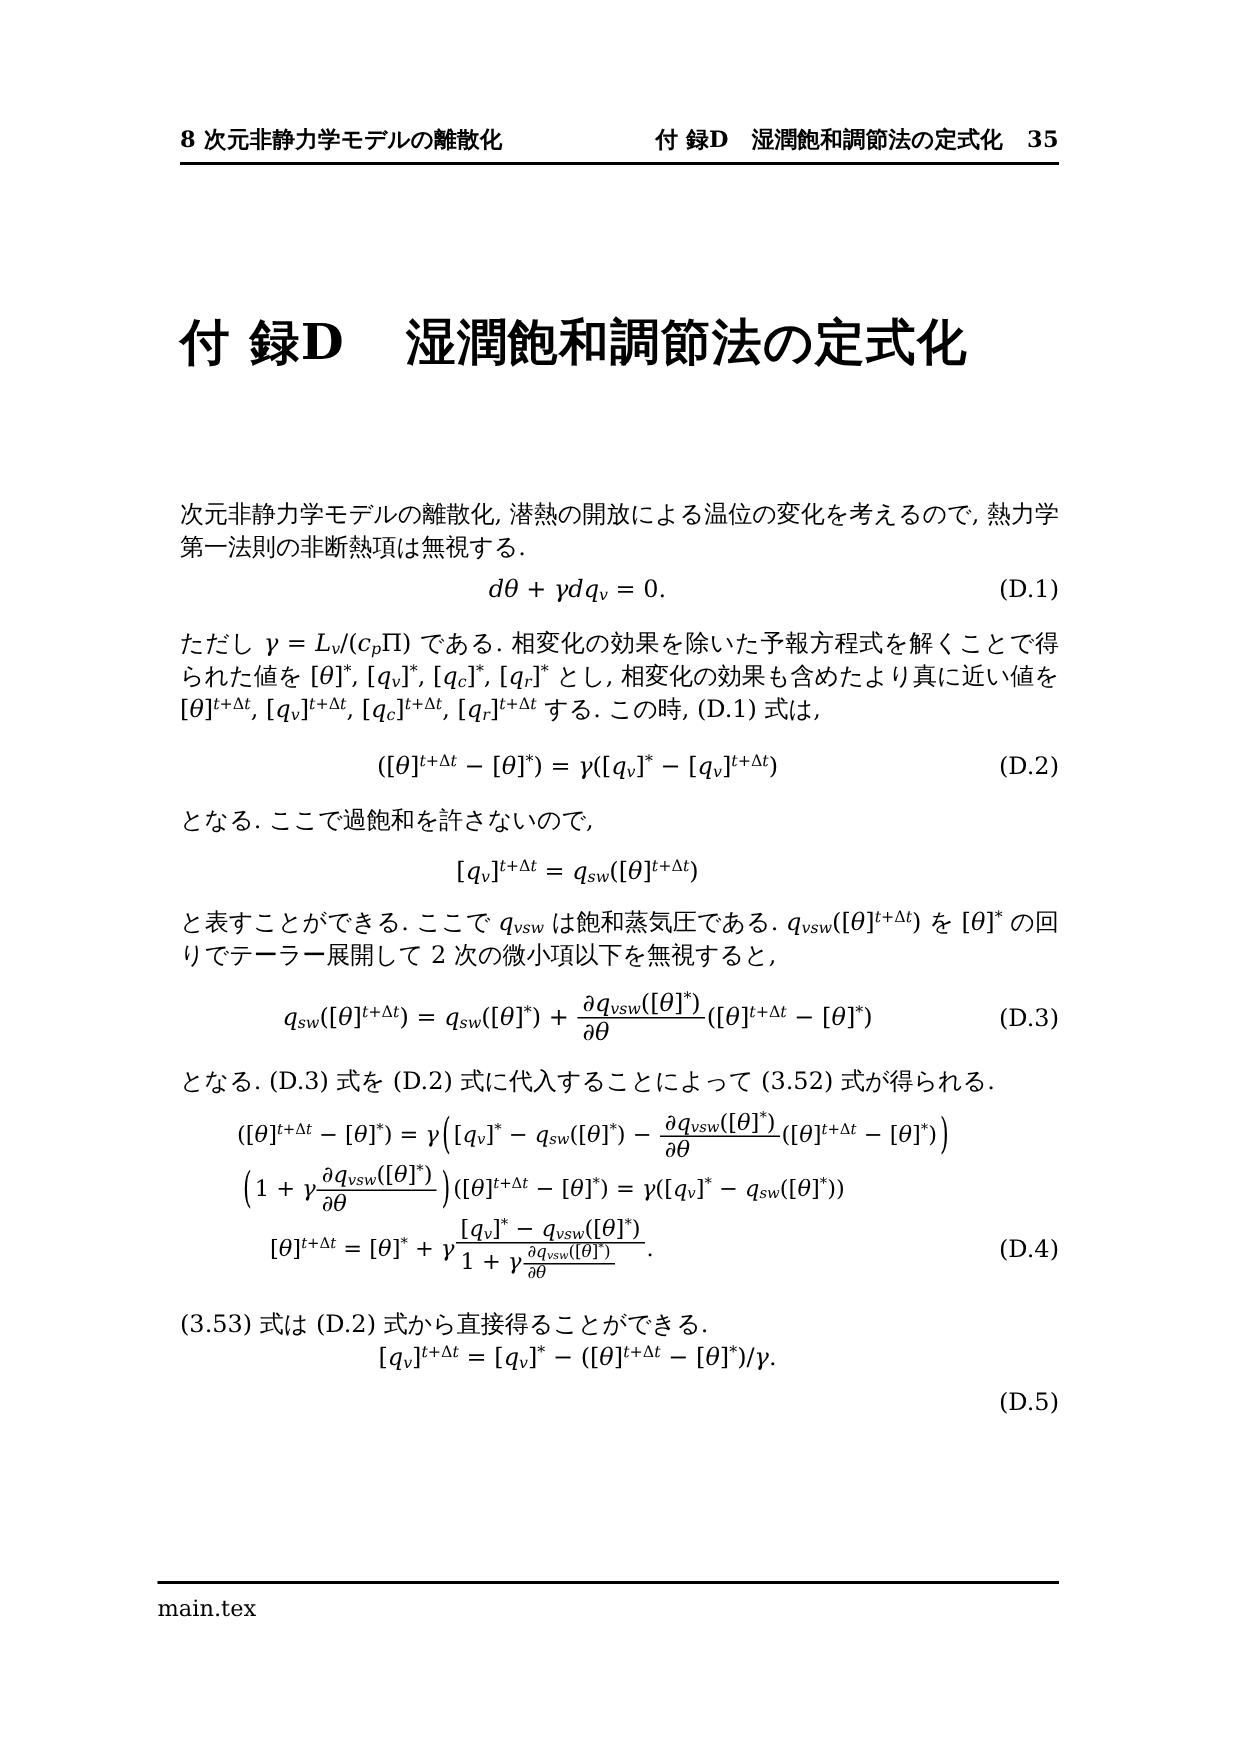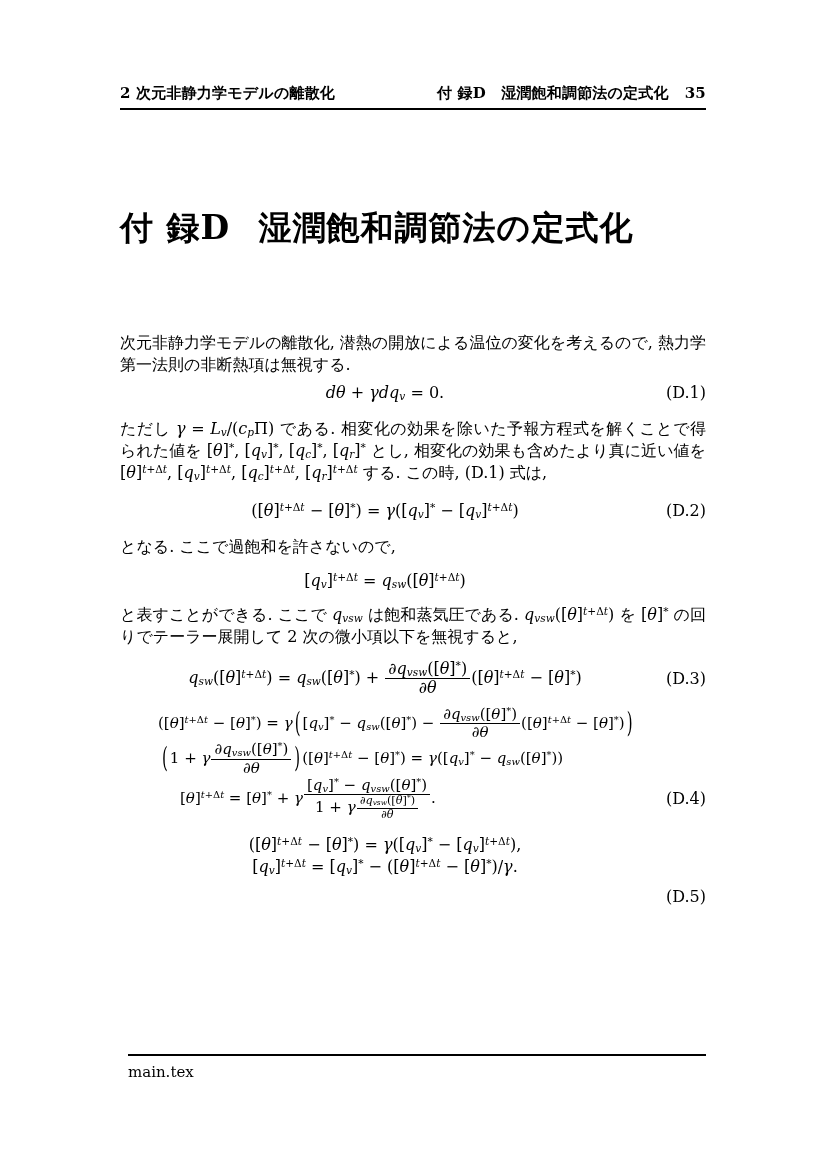--- a/index.html
+++ b/index.html
@@ -17,33 +17,33 @@
     font-size:15px; font-weight:600; letter-spacing:0.2px;
   }
   .rh-mid { margin-left:auto; }
   .rh-page { margin-left:16px; font-weight:600; }
   
   .chapter-title {
     position:absolute; left:120px; top:206px;
     font-size:33px; font-weight:bold; letter-spacing:1px;
     white-space:nowrap;
   }
-  .title-text { margin-left:16px; }
+  .title-text { margin-left:28px; }
   
   .content {
     position:absolute; left:120px; top:332px; width:586px;
     font-size:16px; line-height:22px;
   }
   p.body { text-align:justify; }
   
   .m { font-style:normal; }
   .m i { font-style:italic; }
   sup { font-size:66%; vertical-align:0.5em; line-height:0; }
   sub { font-size:66%; vertical-align:-0.2em; line-height:0; }
-  .frac { display:inline-block; vertical-align:middle; text-align:center; line-height:1.15; margin:0 1px; }
+  .frac { display:inline-block; vertical-align:middle; text-align:left; line-height:1.15; margin:0 1px; }
   .fn { display:block; border-bottom:1px solid #000; padding:0 3px; }
   .fd { display:block; padding:0 3px; }
   .frac .frac { font-size:75%; }
   .bp { display:inline-block; transform:scaleY(1.9); transform-origin:50% 52%; margin:0 2px; }
   
   .eqrow { position:relative; white-space:nowrap; }
   .eqrow.center { text-align:center; padding-right:56px; }
   .eqlabel {
     position:absolute; right:0; top:50%; transform:translateY(-50%);
     font-style:normal; font-size:16px; white-space:nowrap;
@@ -51,32 +51,32 @@
   .labelrow { text-align:right; }
   
   .mt8{margin-top:8px;} .mt12{margin-top:12px;} .mt14{margin-top:14px;}
   .mt16{margin-top:16px;} .mt18{margin-top:6px;}
   .eq-indent1 { margin-left:38px; }
   .eq-indent2 { margin-left:40px; }
   .eq-indent3 { margin-left:60px; }
   .eq5 { font-size:15px; }
   
   .footline {
-    position:absolute; left:128px; right:120px; top:1054px;
+    position:absolute; left:105px; right:120px; top:1054px;
     border-top:2px solid #000; padding-top:7px;
     display:flex; justify-content:space-between; font-size:15px;
   }
 </style>
 </head>
 <body>
 
 <div class="page">
 
   <div class="runhead">
-    <span class="rh-left">2 次元非静力学モデルの離散化</span>
+    <span class="rh-left">8 次元非静力学モデルの離散化</span>
     <span class="rh-mid">付 録D　湿潤飽和調節法の定式化</span>
     <span class="rh-page">35</span>
   </div>
 
   <h1 class="chapter-title">
     <span>付 録D</span>
     <span class="title-text">湿潤飽和調節法の定式化</span>
   </h1>
 
   <div class="content">
@@ -101,36 +101,35 @@
       <span class="m">[<i>q</i><sub><i>v</i></sub>]<sup><i>t</i>+Δ<i>t</i></sup> = <i>q</i><sub><i>sw</i></sub>([<i>θ</i>]<sup><i>t</i>+Δ<i>t</i></sup>)</span>
     </div>
 
     <p class="body mt12"><span>と表すことができる. ここで </span><span class="m"><i>q</i><sub><i>vsw</i></sub></span><span> は飽和蒸気圧である. </span><span class="m"><i>q</i><sub><i>vsw</i></sub>([<i>θ</i>]<sup><i>t</i>+Δ<i>t</i></sup>)</span><span> を </span><span class="m">[<i>θ</i>]<sup>*</sup></span><span> の回りでテーラー展開して 2 次の微小項以下を無視すると,</span></p>
 
     <div class="eqrow center mt12">
       <span class="m"><i>q</i><sub><i>sw</i></sub>([<i>θ</i>]<sup><i>t</i>+Δ<i>t</i></sup>) = <i>q</i><sub><i>sw</i></sub>([<i>θ</i>]<sup>*</sup>) + <span class="frac"><span class="fn"><i>∂q</i><sub><i>vsw</i></sub>([<i>θ</i>]<sup>*</sup>)</span><span class="fd"><i>∂θ</i></span></span>([<i>θ</i>]<sup><i>t</i>+Δ<i>t</i></sup> − [<i>θ</i>]<sup>*</sup>)</span>
       <span class="eqlabel">(D.3)</span>
     </div>
 
+    <p class="body mt12"><span>となる. (D.3) 式を (D.2) 式に代入することによって (3.52) 式が得られる.</span></p>
 
     <div class="eqrow mt8 eq5">
       <span class="m eq-indent1">([<i>θ</i>]<sup><i>t</i>+Δ<i>t</i></sup> − [<i>θ</i>]<sup>*</sup>) = <i>γ</i><span class="bp">(</span>[<i>q</i><sub><i>v</i></sub>]<sup>*</sup> − <i>q</i><sub><i>sw</i></sub>([<i>θ</i>]<sup>*</sup>) − <span class="frac"><span class="fn"><i>∂q</i><sub><i>vsw</i></sub>([<i>θ</i>]<sup>*</sup>)</span><span class="fd"><i>∂θ</i></span></span>([<i>θ</i>]<sup><i>t</i>+Δ<i>t</i></sup> − [<i>θ</i>]<sup>*</sup>)<span class="bp">)</span></span>
     </div>
     <div class="eqrow eq5">
       <span class="m eq-indent2"><span class="bp">(</span>1 + <i>γ</i><span class="frac"><span class="fn"><i>∂q</i><sub><i>vsw</i></sub>([<i>θ</i>]<sup>*</sup>)</span><span class="fd"><i>∂θ</i></span></span><span class="bp">)</span>([<i>θ</i>]<sup><i>t</i>+Δ<i>t</i></sup> − [<i>θ</i>]<sup>*</sup>) = <i>γ</i>([<i>q</i><sub><i>v</i></sub>]<sup>*</sup> − <i>q</i><sub><i>sw</i></sub>([<i>θ</i>]<sup>*</sup>))</span>
     </div>
     <div class="eqrow eq5">
       <span class="m eq-indent3">[<i>θ</i>]<sup><i>t</i>+Δ<i>t</i></sup> = [<i>θ</i>]<sup>*</sup> + <i>γ</i><span class="frac"><span class="fn">[<i>q</i><sub><i>v</i></sub>]<sup>*</sup> − <i>q</i><sub><i>vsw</i></sub>([<i>θ</i>]<sup>*</sup>)</span><span class="fd">1 + <i>γ</i><span class="frac"><span class="fn"><i>∂q</i><sub><i>vsw</i></sub>([<i>θ</i>]<sup>*</sup>)</span><span class="fd"><i>∂θ</i></span></span></span></span>.</span>
       <span class="eqlabel">(D.4)</span>
     </div>
 
+    <p class="body mt16"><span>(3.53) 式は (D.2) 式から直接得ることができる.</span></p>
 
-    <div class="eqrow center mt12">
-      <span class="m">([<i>θ</i>]<sup><i>t</i>+Δ<i>t</i></sup> − [<i>θ</i>]<sup>*</sup>) = <i>γ</i>([<i>q</i><sub><i>v</i></sub>]<sup>*</sup> − [<i>q</i><sub><i>v</i></sub>]<sup><i>t</i>+Δ<i>t</i></sup>),</span>
-    </div>
     <div class="eqrow center">
       <span class="m">[<i>q</i><sub><i>v</i></sub>]<sup><i>t</i>+Δ<i>t</i></sup> = [<i>q</i><sub><i>v</i></sub>]<sup>*</sup> − ([<i>θ</i>]<sup><i>t</i>+Δ<i>t</i></sup> − [<i>θ</i>]<sup>*</sup>)/<i>γ</i>.</span>
     </div>
     <div class="eqrow labelrow mt8">
       <span>(D.5)</span>
     </div>
 
   </div>
 
   <div class="footline">

